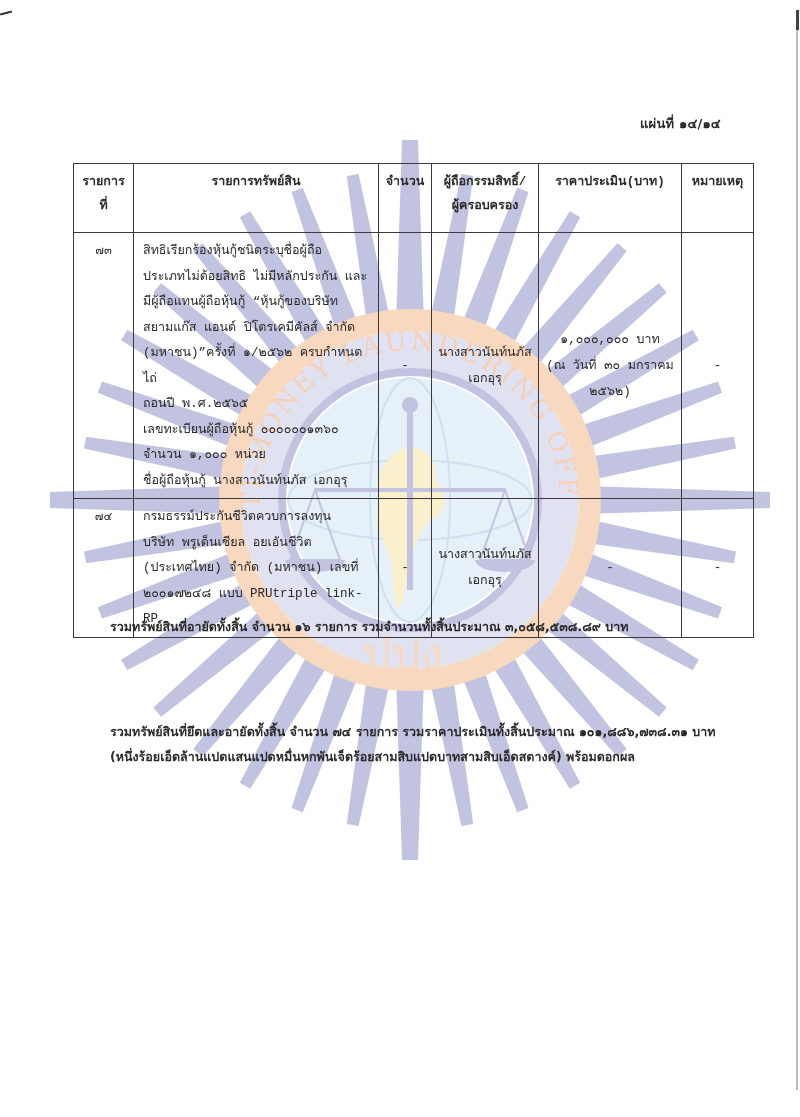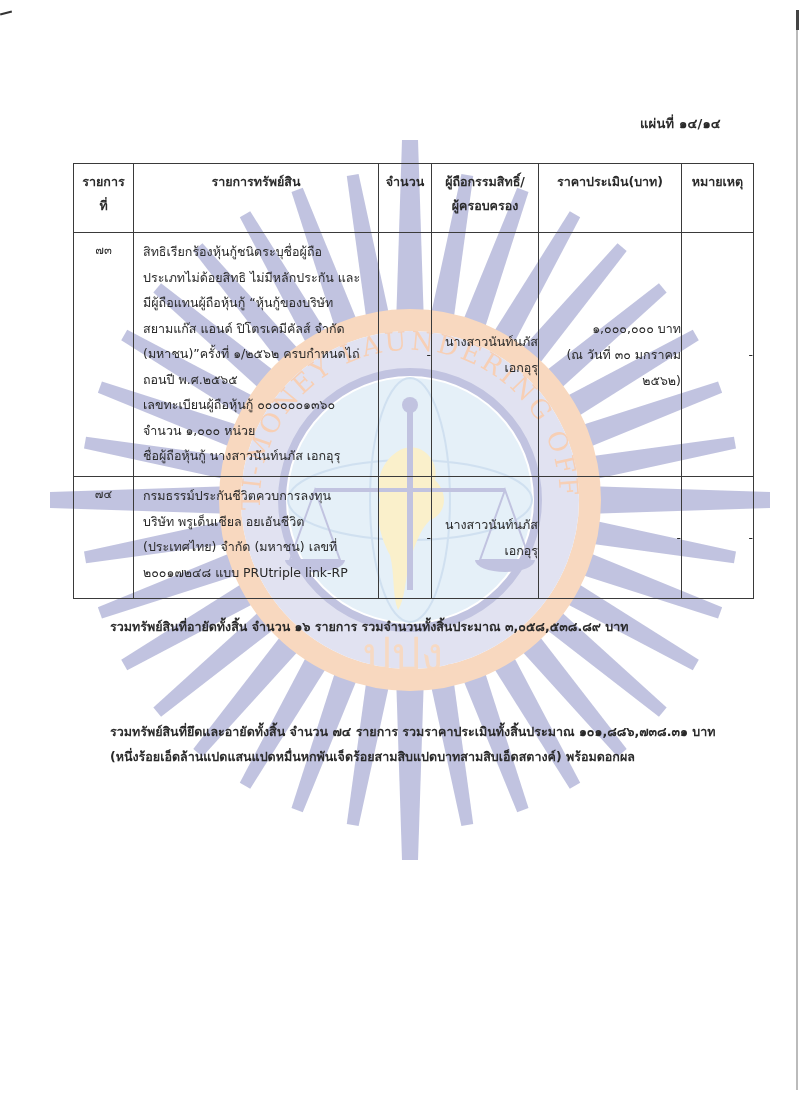--- a/index.html
+++ b/index.html
@@ -5,26 +5,26 @@
   html, body { margin:0; padding:0; }
   body { width:800px; height:1117px; background:#ffffff; position:relative; overflow:hidden;
          font-family:"DejaVu Sans", "Liberation Sans", sans-serif; color:#2a2a2a; }
   .page { position:absolute; left:0; top:0; width:800px; height:1117px; }
   .watermark { position:absolute; left:0; top:0; width:800px; height:1117px; z-index:0; pointer-events:none; }
   .scan-mark-tl { position:absolute; left:0; top:12px; width:12px; height:2px; background:#333; transform:rotate(-15deg); z-index:2; }
   .scan-mark-r { position:absolute; right:2px; top:10px; width:2px; height:1080px; background:#bbb; z-index:2; }
   .scan-mark-r2 { position:absolute; right:1px; top:10px; width:3px; height:20px; background:#444; z-index:2; }
   .sheet-no { position:absolute; left:640px; top:113px; font-size:13px; z-index:3; font-weight:bold; letter-spacing:0.2px; }
   table.assets { position:absolute; left:73px; top:163px; border-collapse:collapse; z-index:3; font-size:12.5px; }
-  table.assets td, table.assets th { border:1px solid #3a3a3a; padding:0; vertical-align:top; background:transparent; }
+  table.assets td, table.assets th { border:1px solid #3a3a3a; padding:0; vertical-align:top; background:transparent;font-family:Liberation Mono, monospace; }
   table.assets th { font-weight:bold; font-size:12.5px; text-align:center; height:62px; padding-top:6px; line-height:24px; }
   .c1 { width:59px; } .c2 { width:231px; } .c3 { width:52px; } .c4 { width:106px; } .c5 { width:142px; } .c6 { width:71px; }
   td.num { text-align:center; padding-top:8px !important; font-size:11.5px; }
   td.desc { padding:6px 4px 4px 9px !important; line-height:25.5px; font-size:12.5px; }
-  td.mid { vertical-align:middle !important; text-align:right; line-height:26px; font-size:12.5px; }
+  td.mid { vertical-align:middle !important; text-align:center; line-height:26px; font-size:12.5px; }
   .row73 td { height:233px;margin-top:24px; }
   .row74 td { height:111px; }
   .summary { position:absolute; left:110px; z-index:3; font-size:12.5px; line-height:24.5px; }
   .summary.s1 { top:615px; }
   .summary.s2 { top:720px; }
   .summary .line { white-space:nowrap; }
   .bold { font-weight:bold; }
 </style>
 </head>
 <body>

